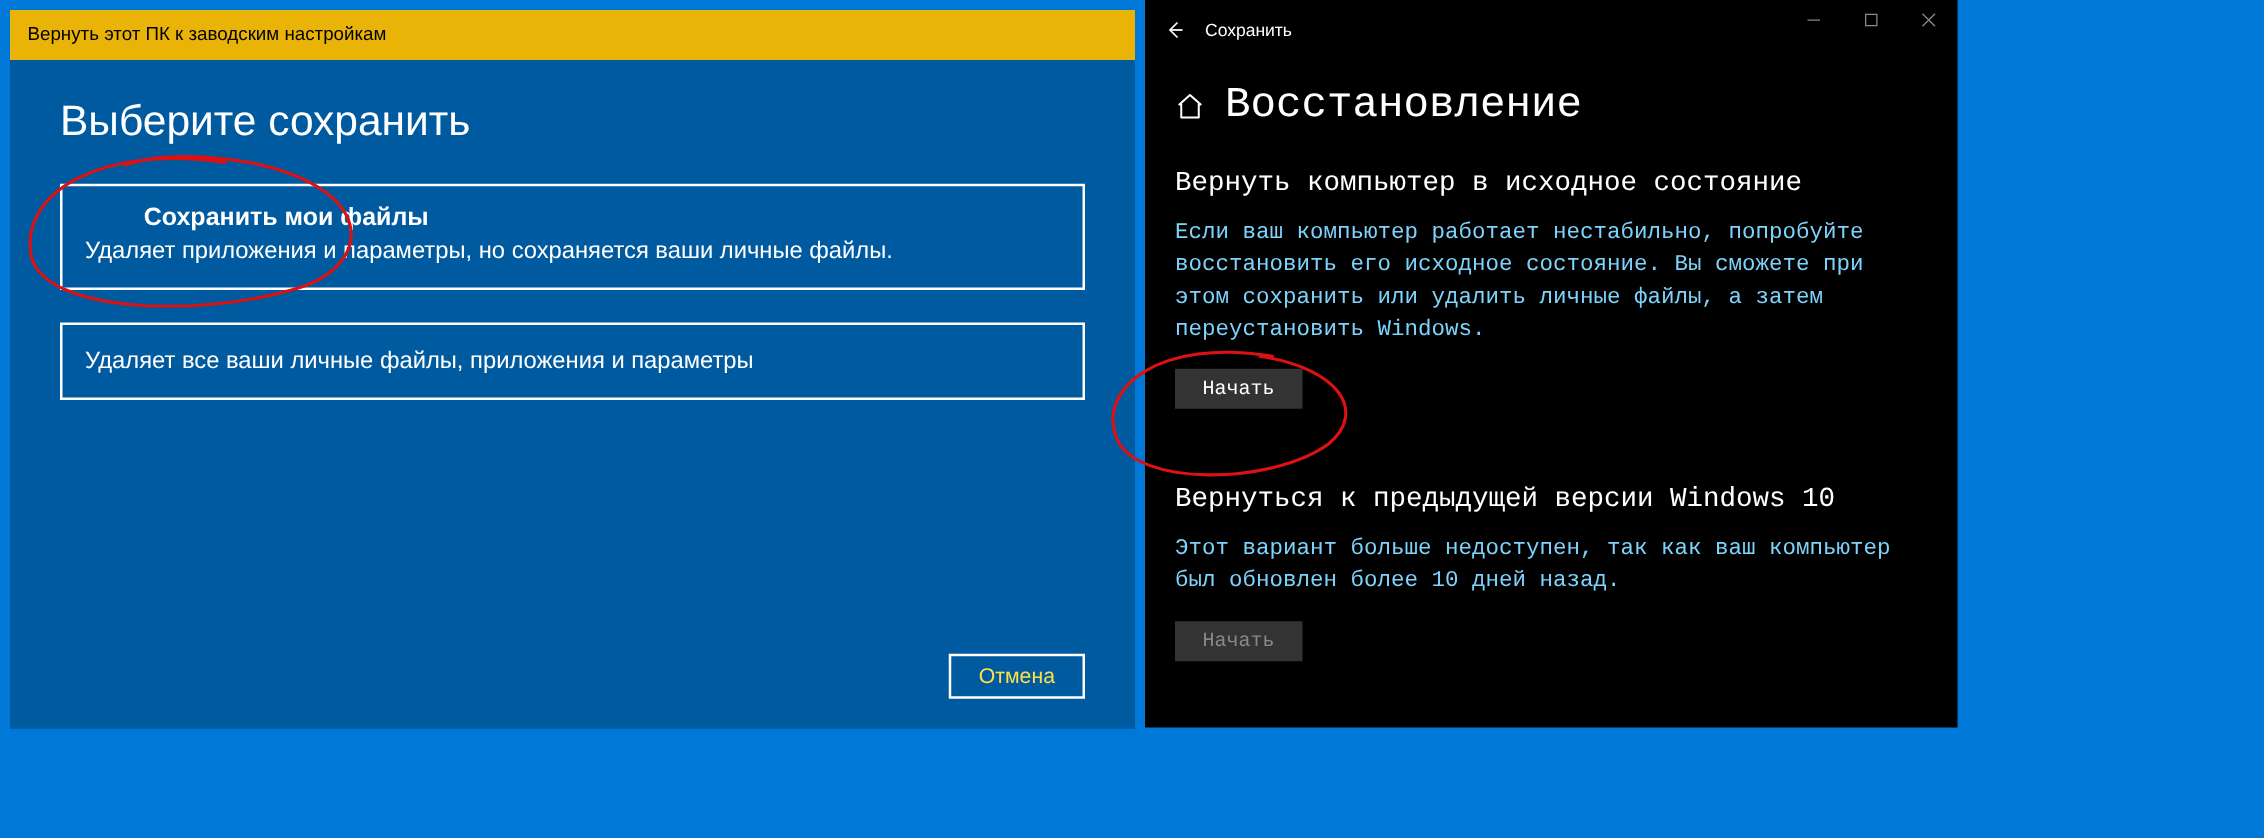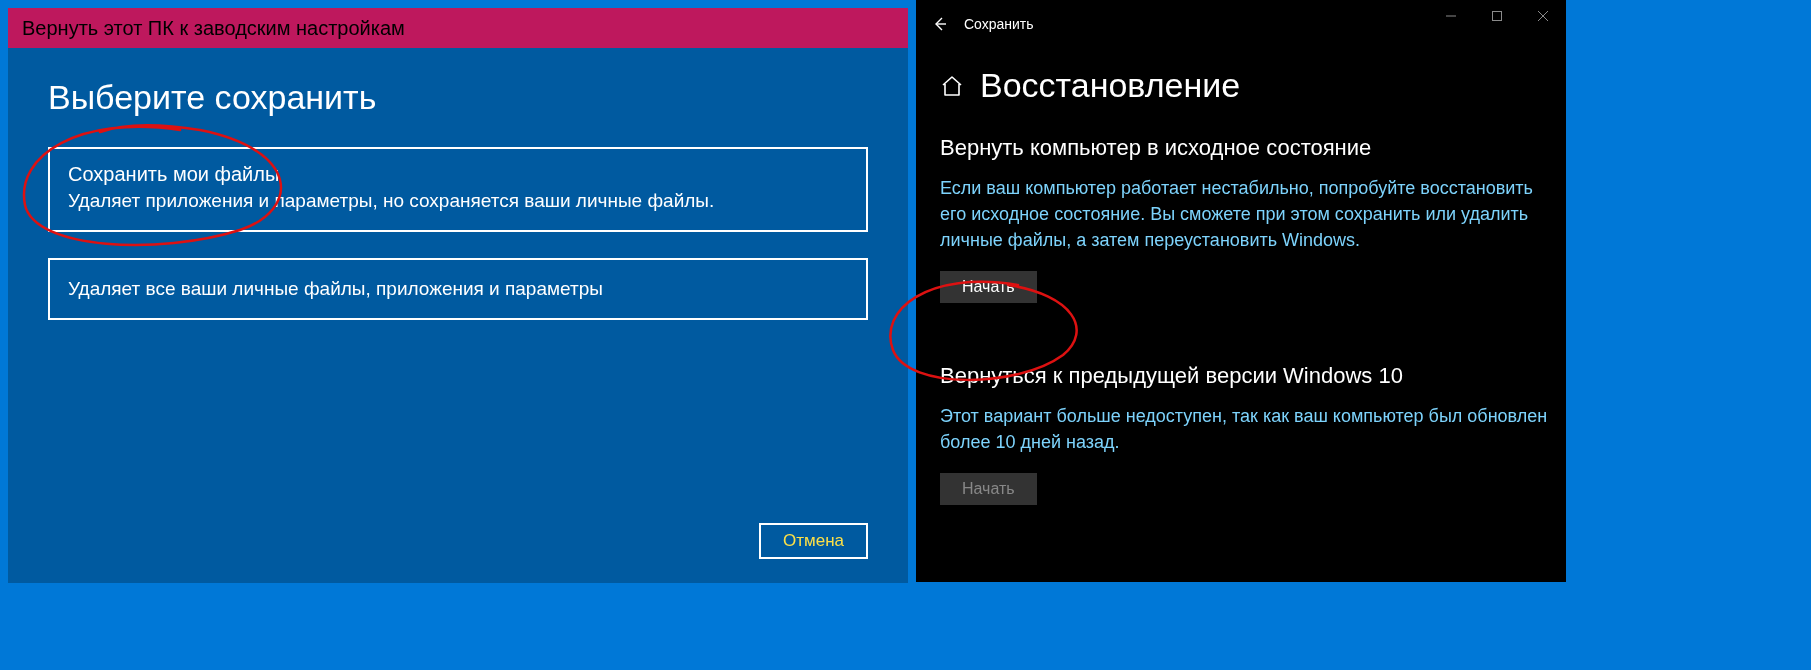--- a/index.html
+++ b/index.html
@@ -16,43 +16,44 @@
     position: absolute;
     left: 8px;
     top: 8px;
     width: 900px;
     height: 575px;
     background: #005aa0;
     color: #fff;
   }
   .reset-dialog .titlebar {
     height: 40px;
-    background: #be185d;
+    background: #eab308;
     color: #000;
-    font-size: 20px;
+    font-size: 15px;
     line-height: 40px;
     padding: 0 14px;
   }
   .reset-dialog .content {
     padding: 30px 40px 10px 40px;
   }
   .reset-dialog h1 {
     font-weight: 300;
     font-size: 34px;
     margin-bottom: 30px;
   }
   .option-box {
     border: 2px solid #fff;
     padding: 14px 18px 18px 18px;
     margin-bottom: 26px;
     cursor: pointer;
   }
   .option-box .opt-title {
     font-size: 20px;
-    font-weight: 400;
+    font-weight: 700;
+    margin-left: 47px;
   }
   .option-box .opt-desc {
     font-size: 19px;
     font-weight: 400;
     margin-top: 4px;
   }
   .reset-dialog .footer {
     position: absolute;
     right: 40px;
     bottom: 24px;
@@ -104,21 +105,22 @@
   .win-ctrl {
     width: 46px;
     height: 32px;
     display: flex;
     align-items: center;
     justify-content: center;
     color: #8a8a8a;
     cursor: pointer;
   }
   .settings-body {
-    padding: 0 14px 20px 24px;
+    padding: 0 40px 20px 24px;
+    font-family: Liberation Mono, monospace;
   }
   .page-heading {
     display: flex;
     align-items: center;
     gap: 16px;
     margin: 18px 0 30px 0;
   }
   .page-heading h1 {
     font-weight: 400;
     font-size: 34px;

